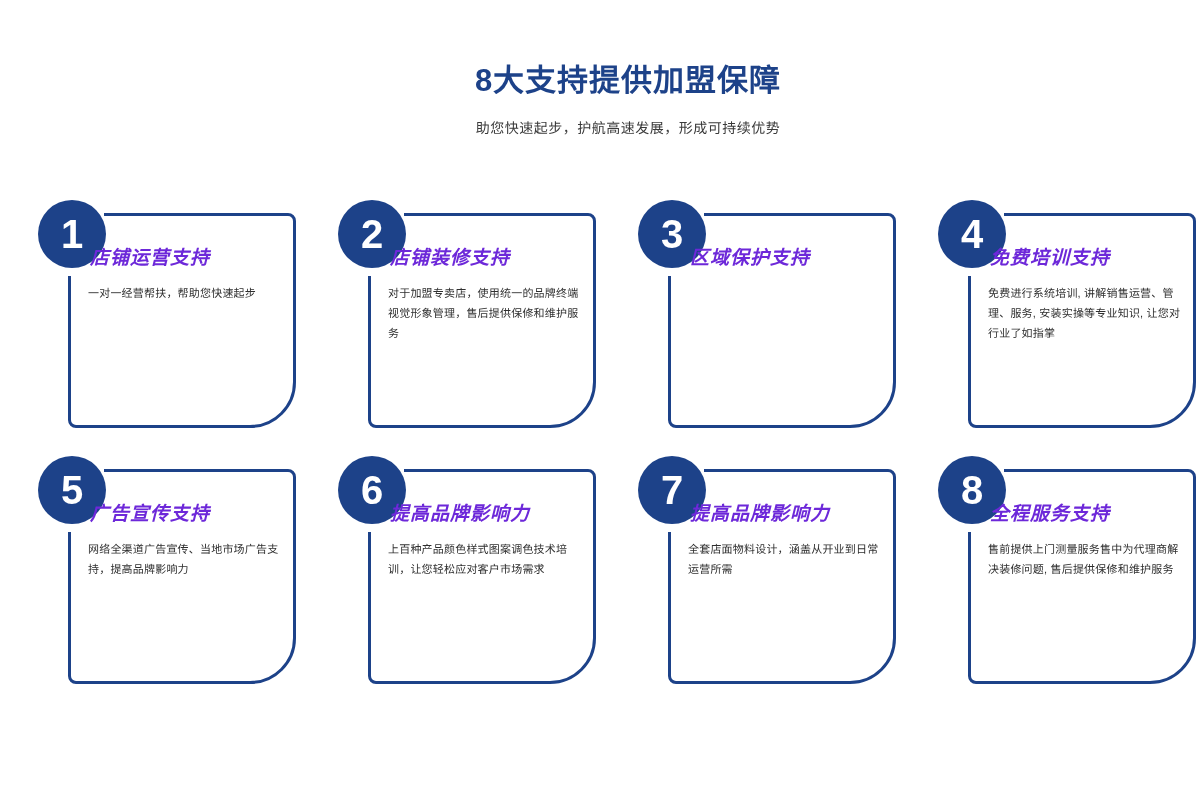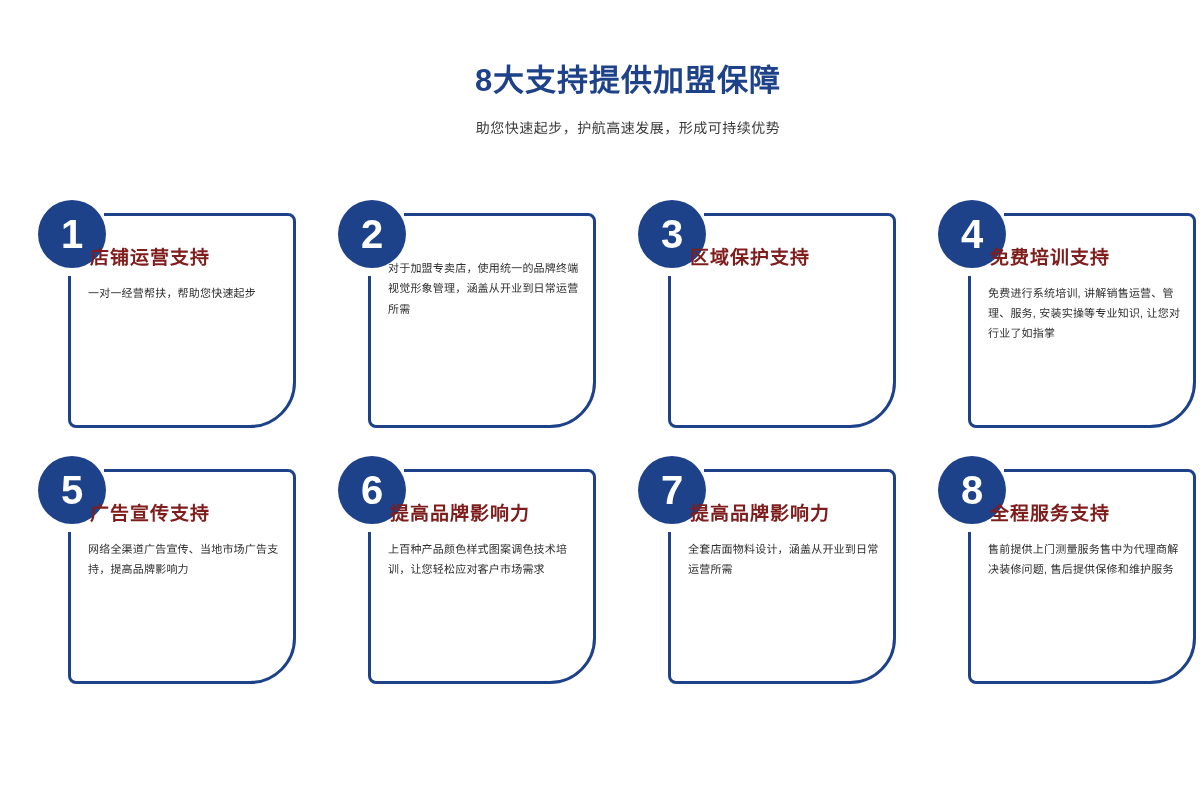--- a/index.html
+++ b/index.html
@@ -103,25 +103,26 @@
   .card-body {
     position: absolute;
     left: 62px;
     top: 46px;
     width: 196px;
   }
 
   .card-title {
     font-size: 19px;
     font-weight: bold;
-    color: #7f1d1d;
+    color: #6d28d9;
     letter-spacing: 1px;
     line-height: 1.3;
     margin: 0;
     white-space: nowrap;
+    font-style: italic;
   }
 
   .card-desc {
     margin: 12px 0 0 -2px;
     font-size: 11px;
     color: #2f2f2f;
     line-height: 1.85;
     letter-spacing: 0.2px;
     width: 196px;
   }
@@ -146,21 +147,22 @@
         <h3 class="card-title">店铺运营支持</h3>
         <p class="card-desc">一对一经营帮扶，帮助您快速起步</p>
       </div>
     </div>
 
     <div class="card-cell">
       <div class="card-box"></div>
       <div class="card-notch"></div>
       <div class="card-badge">2</div>
       <div class="card-body">
-        <p class="card-desc">对于加盟专卖店，使用统一的品牌终端视觉形象管理，涵盖从开业到日常运营所需</p>
+        <h3 class="card-title">店铺装修支持</h3>
+        <p class="card-desc">对于加盟专卖店，使用统一的品牌终端视觉形象管理，售后提供保修和维护服务</p>
       </div>
     </div>
 
     <div class="card-cell">
       <div class="card-box"></div>
       <div class="card-notch"></div>
       <div class="card-badge">3</div>
       <div class="card-body">
         <h3 class="card-title">区域保护支持</h3>
       </div>

